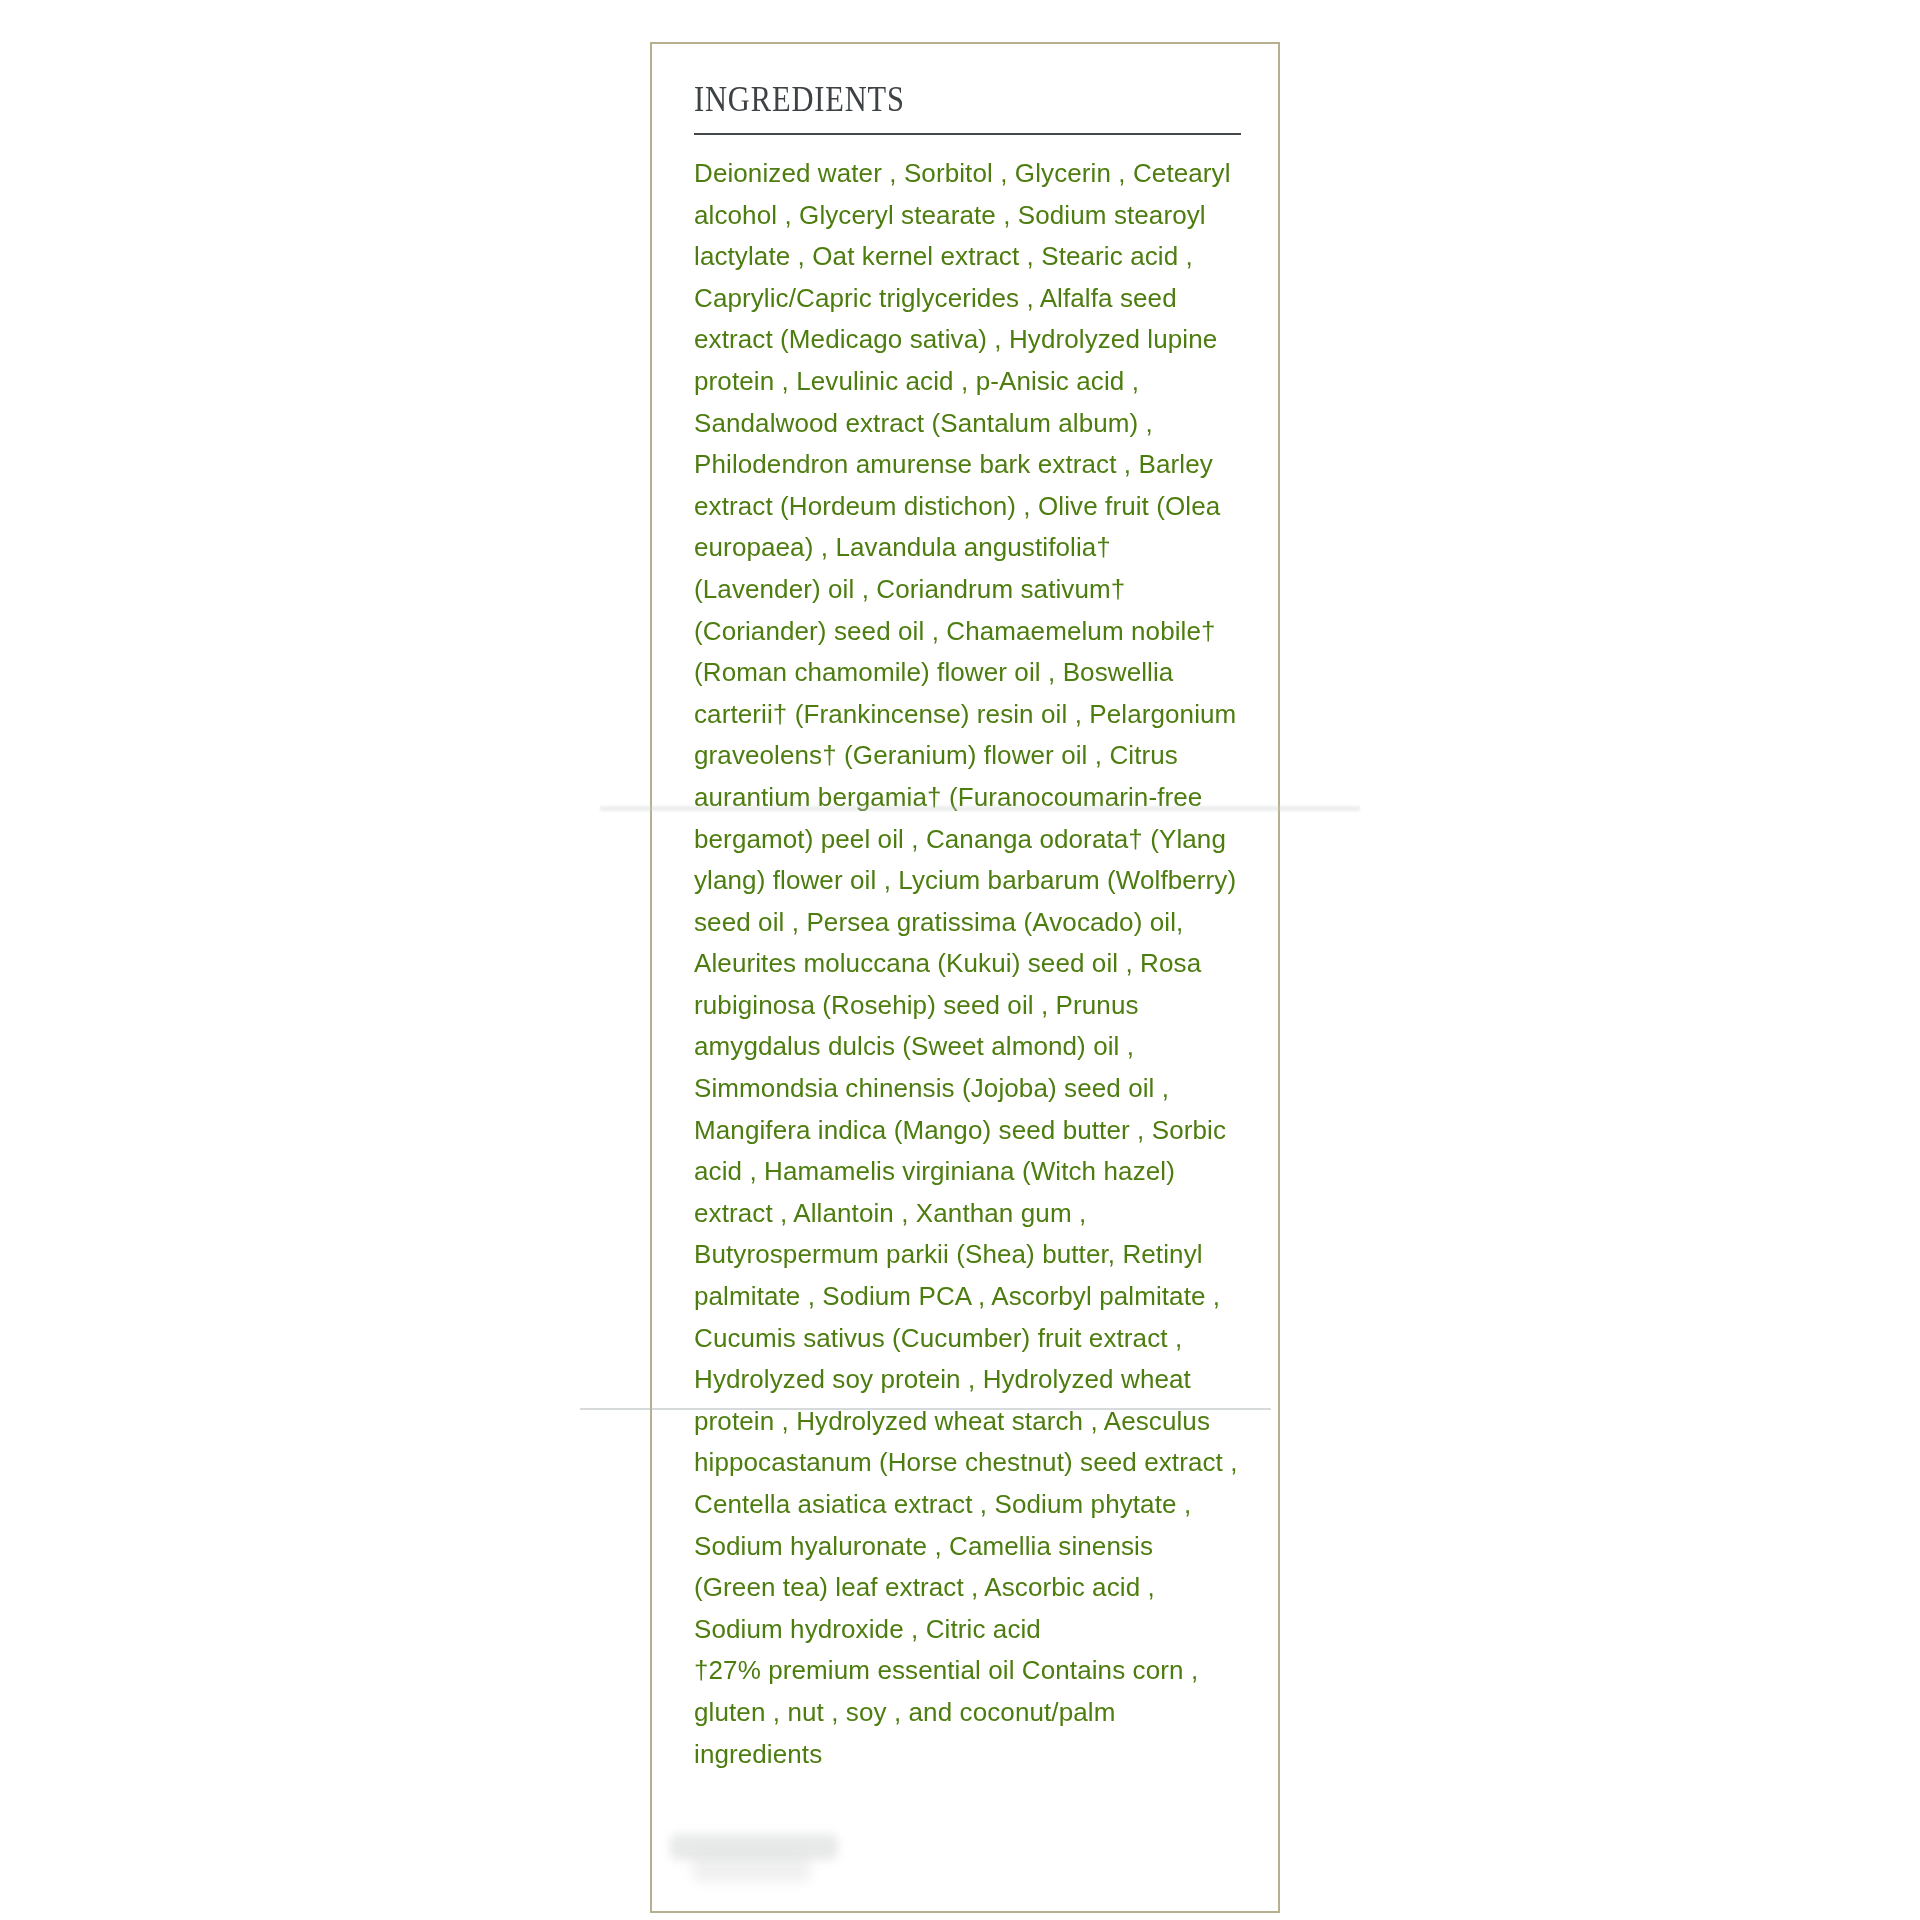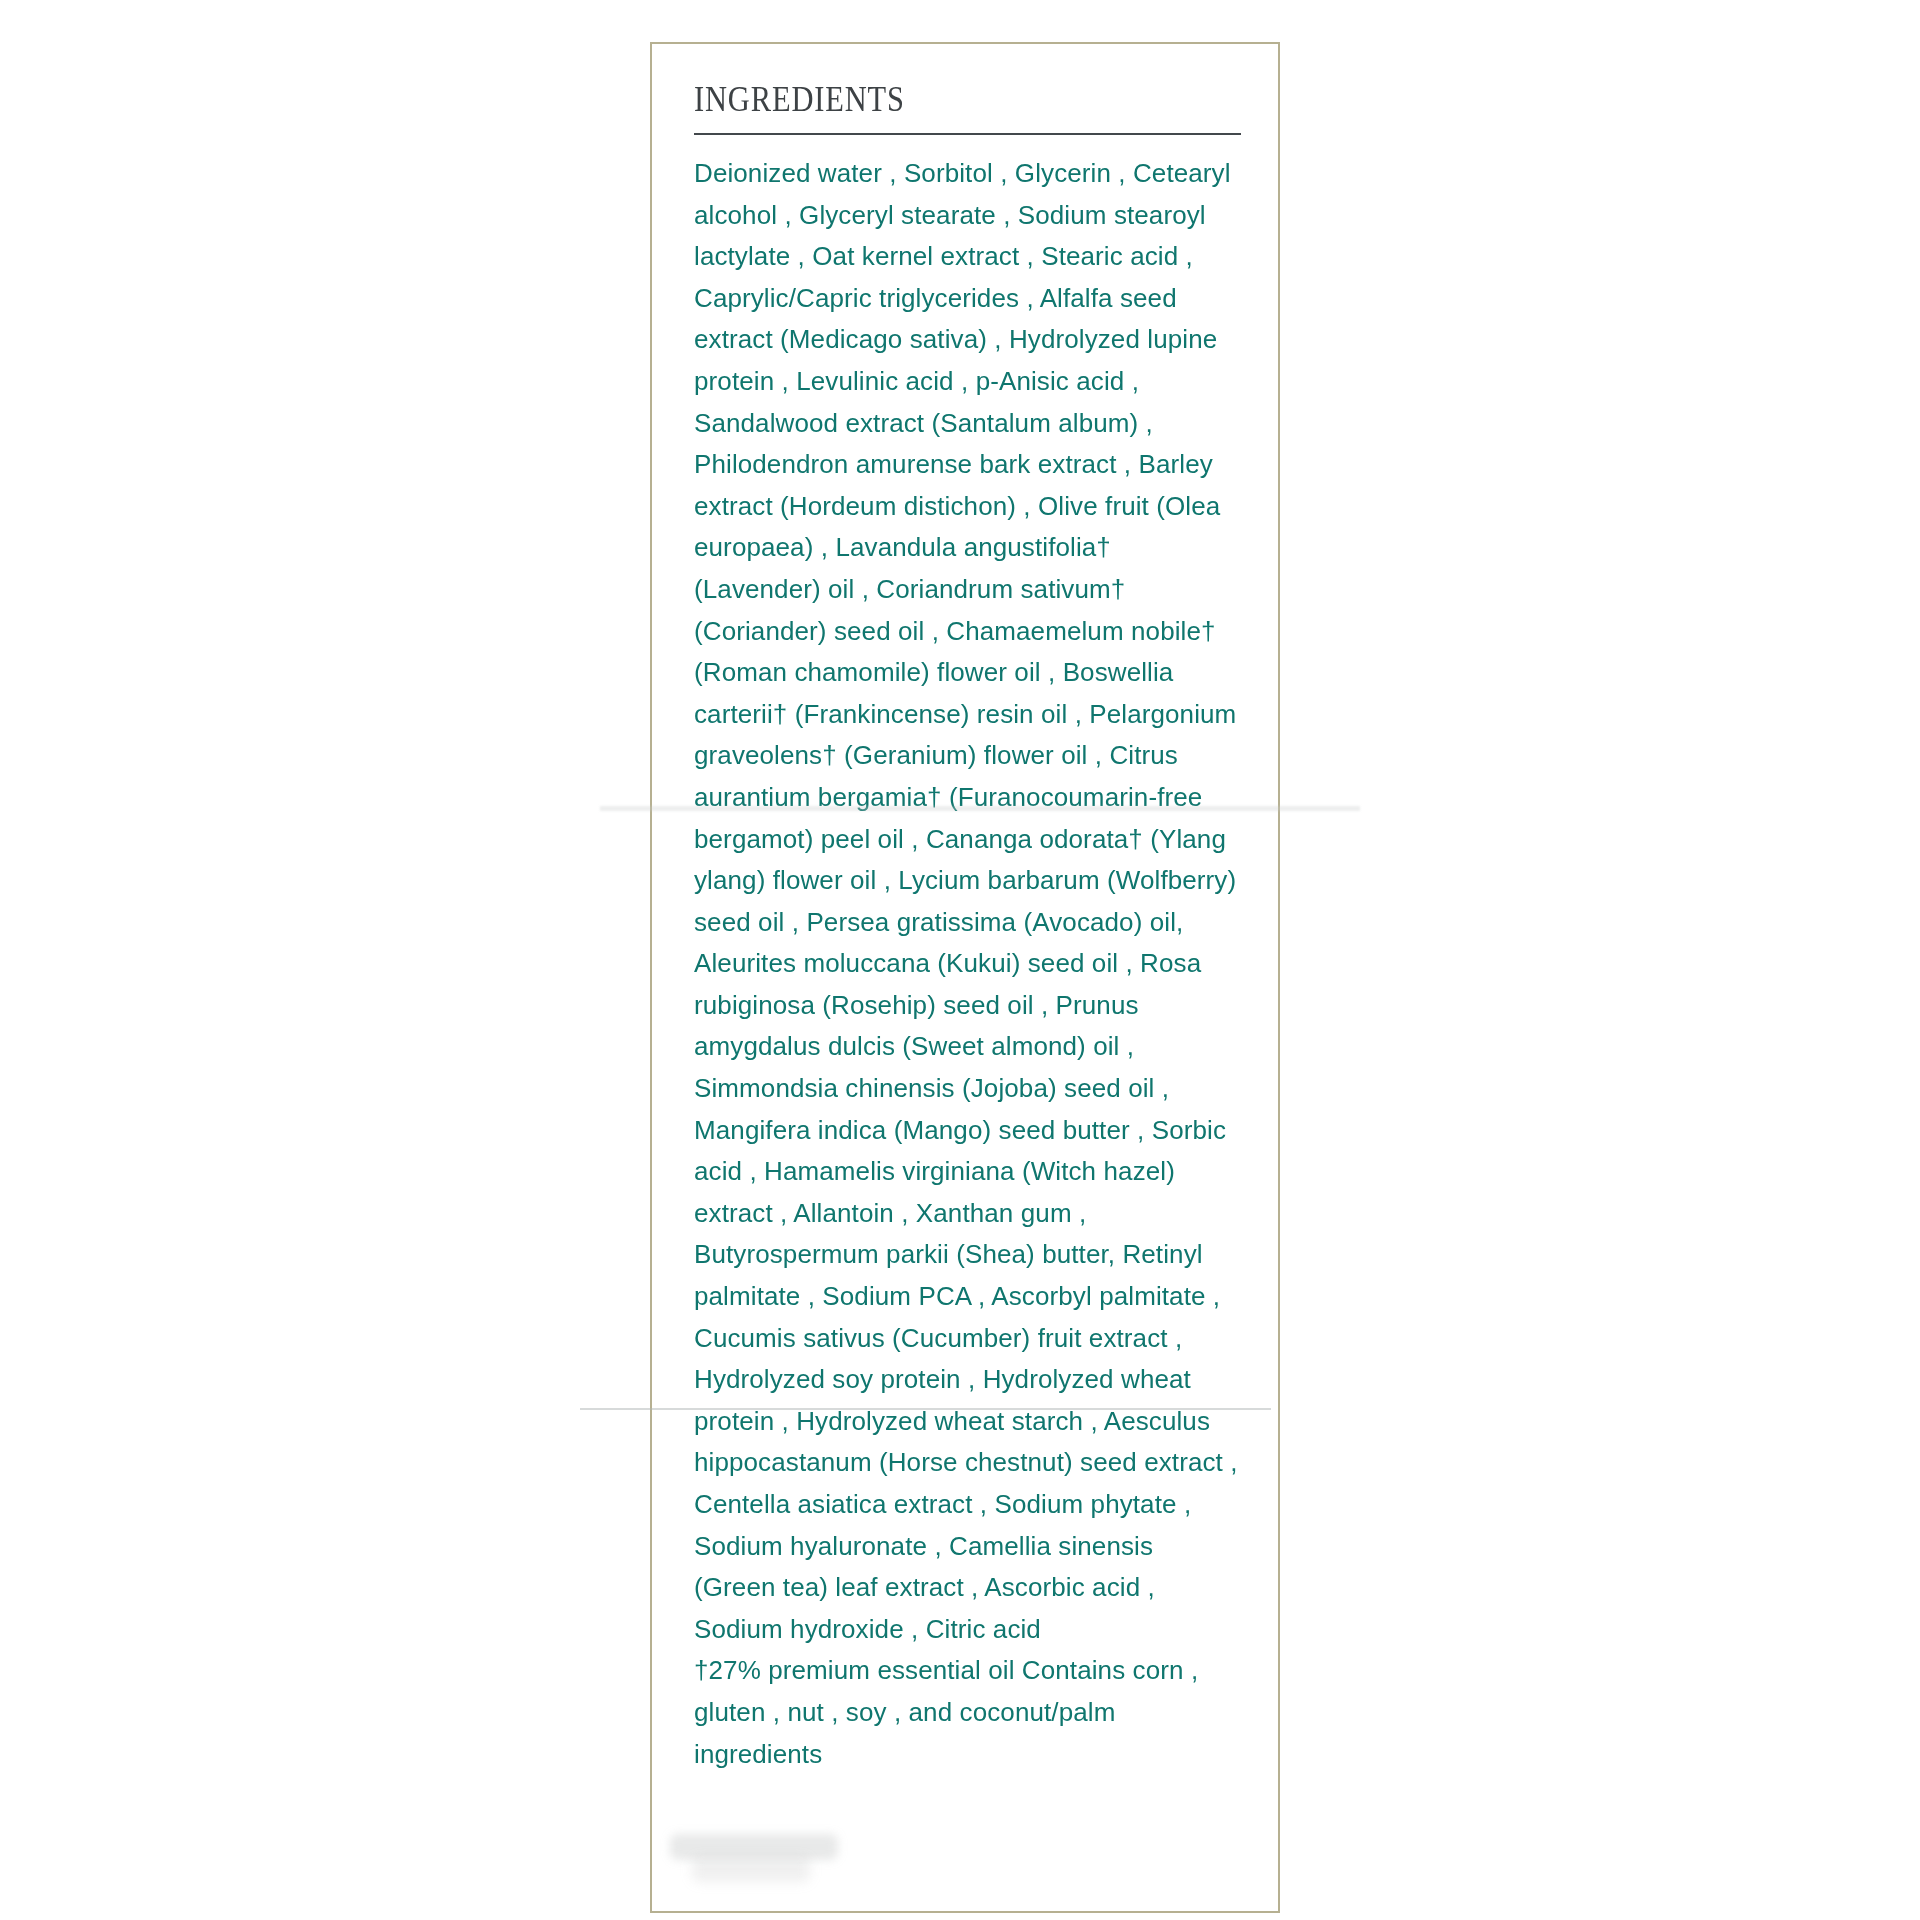--- a/index.html
+++ b/index.html
@@ -40,21 +40,21 @@
     width: 547px;
     border: none;
     border-top: 2px solid #43484c;
   }
 
   .ingredients-body {
     margin-top: 18px;
     width: 547px;
     font-size: 26px;
     line-height: 41.6px;
-    color: #0f766e;
+    color: #4d7c0f;
     letter-spacing: 0.1px;
   }
   .ingredients-body p { margin: 0; }
 
   
   .seam-1 {
     position: absolute;
     left: 600px; top: 806px;
     width: 760px; height: 5px;
     background: rgba(198, 202, 202, 0.32);

